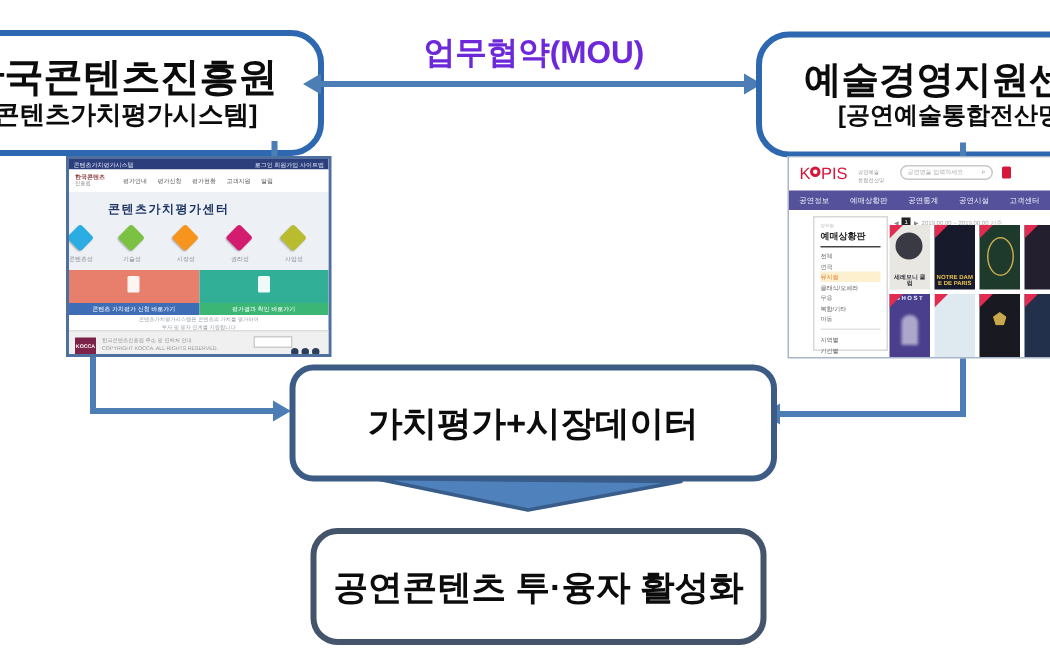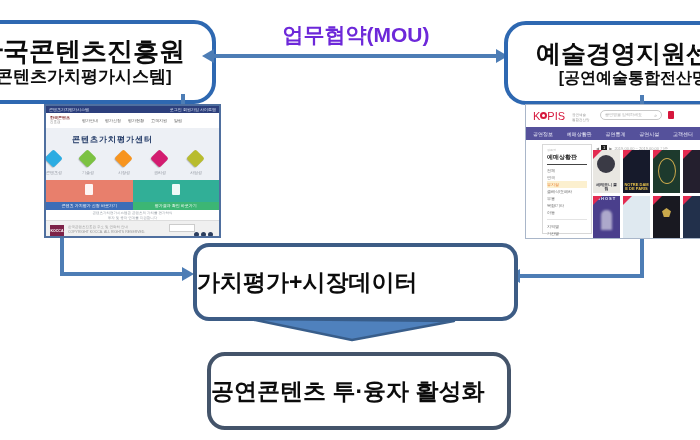--- a/index.html
+++ b/index.html
@@ -8,21 +8,21 @@
   .stage{position:absolute;inset:0;}
   .abs{position:absolute;}
 
   
   .org-box{border:4px solid #2e68b1;border-radius:22px;background:#fff;
            display:flex;flex-direction:column;align-items:center;justify-content:center;}
   .org-name{font-size:26px;font-weight:bold;color:#0c0c0c;white-space:nowrap;line-height:1.15;}
   .org-sys{font-size:17px;font-weight:bold;color:#0c0c0c;white-space:nowrap;line-height:1.2;}
 
   .dark-box{border-radius:16px;background:#fff;display:flex;flex-direction:column;
-            align-items:flex-start;justify-content:center;}
+            align-items:center;justify-content:center;}
   #eval-box{border:4px solid #3d5c85;}
   #result-box{border:4px solid #44546a;}
   .eval-line1{font-size:23px;font-weight:bold;color:#0c0c0c;white-space:nowrap;}
   .eval-line2{font-size:16px;font-weight:bold;color:#0c0c0c;white-space:nowrap;margin-top:2px;}
   .result-label{font-size:23px;font-weight:bold;color:#0c0c0c;white-space:nowrap;}
 
   #mou-title{font-size:21px;font-weight:bold;color:#6d28d9;text-align:center;white-space:nowrap;}
 
   
   .line{background:#4d7db5;}

